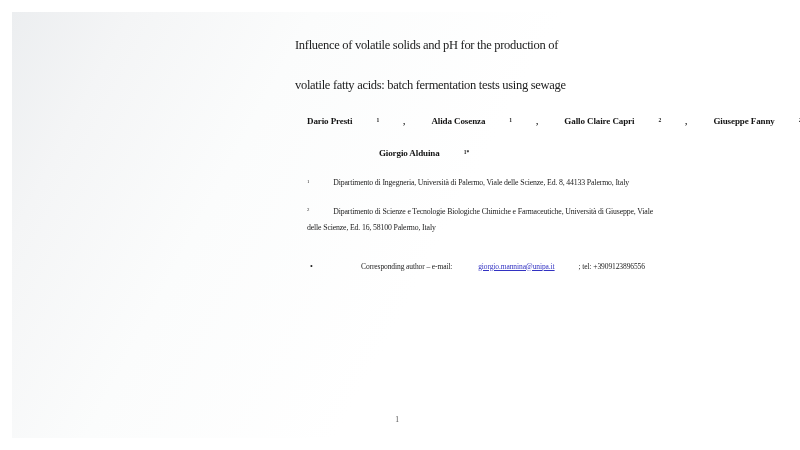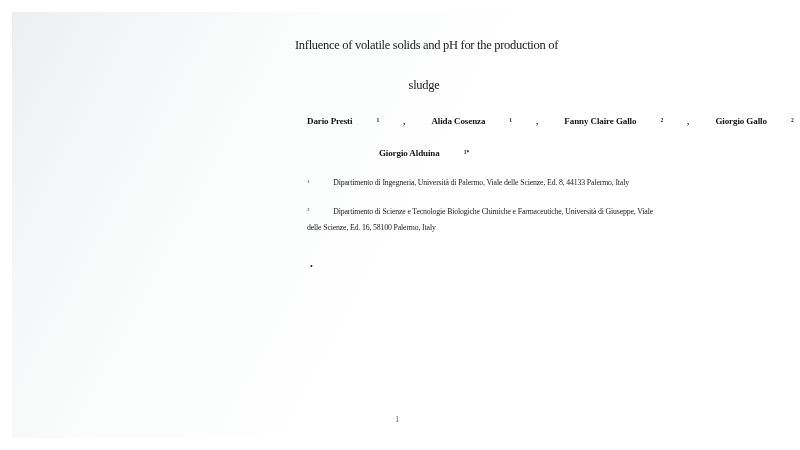--- a/index.html
+++ b/index.html
@@ -81,33 +81,34 @@
   }
 </style>
 </head>
 <body>
 
 <div class="page">
   <div class="column">
 
     <div class="title">
       <span class="title-line">Influence of volatile solids and pH for the production of</span>
-      <span class="title-line">sludge</span>
+      <span class="title-line">volatile fatty acids: batch fermentation tests using sewage</span>
     </div>
 
     <div class="authors">
-      <div class="author-line"><span>Dario Presti</span><sup class="sp">1</sup><span>, </span><span>Alida Cosenza</span><sup class="sp">1</sup><span>, </span><span>Fanny Claire Gallo</span><sup class="sp">2</sup><span>, </span><span>Giorgio Gallo</span><sup class="sp">2</sup><span>, </span><span>Gallo Alduina</span><sup class="sp">2</sup><span>,</span></div>
+      <div class="author-line"><span>Dario Presti</span><sup class="sp">1</sup><span>, </span><span>Alida Cosenza</span><sup class="sp">1</sup><span>, </span><span>Gallo Claire Capri</span><sup class="sp">2</sup><span>, </span><span>Giuseppe Fanny</span><sup class="sp">2</sup><span>, </span><span>Gallo Alduina</span><sup class="sp">2</sup><span>,</span></div>
       <div class="author-line"><span>Giorgio Alduina</span><sup class="sp">1*</sup></div>
     </div>
 
     <div class="affiliations">
       <div class="aff"><sup class="sp">1</sup><span>Dipartimento di Ingegneria, Università di Palermo, Viale delle Scienze, Ed. 8, 44133 Palermo, Italy</span></div>
       <div class="aff"><sup class="sp">2</sup><span>Dipartimento di Scienze e Tecnologie Biologiche Chimiche e Farmaceutiche, Università di Giuseppe, Viale</span><br><span>delle Scienze, Ed. 16, 58100 Palermo, Italy</span></div>
     </div>
 
     <div class="bullet-row">
       <span class="bullet-marker">•</span>
+      <span class="bullet-text"><span>Corresponding author – e-mail: </span><a class="email" href="giorgio.mannina@unipa.it">giorgio.mannina@unipa.it</a><span>; tel: +3909123896556</span></span>
     </div>
 
   </div>
 
   <div class="page-number">1</div>
 </div>
 
 </body></html>

